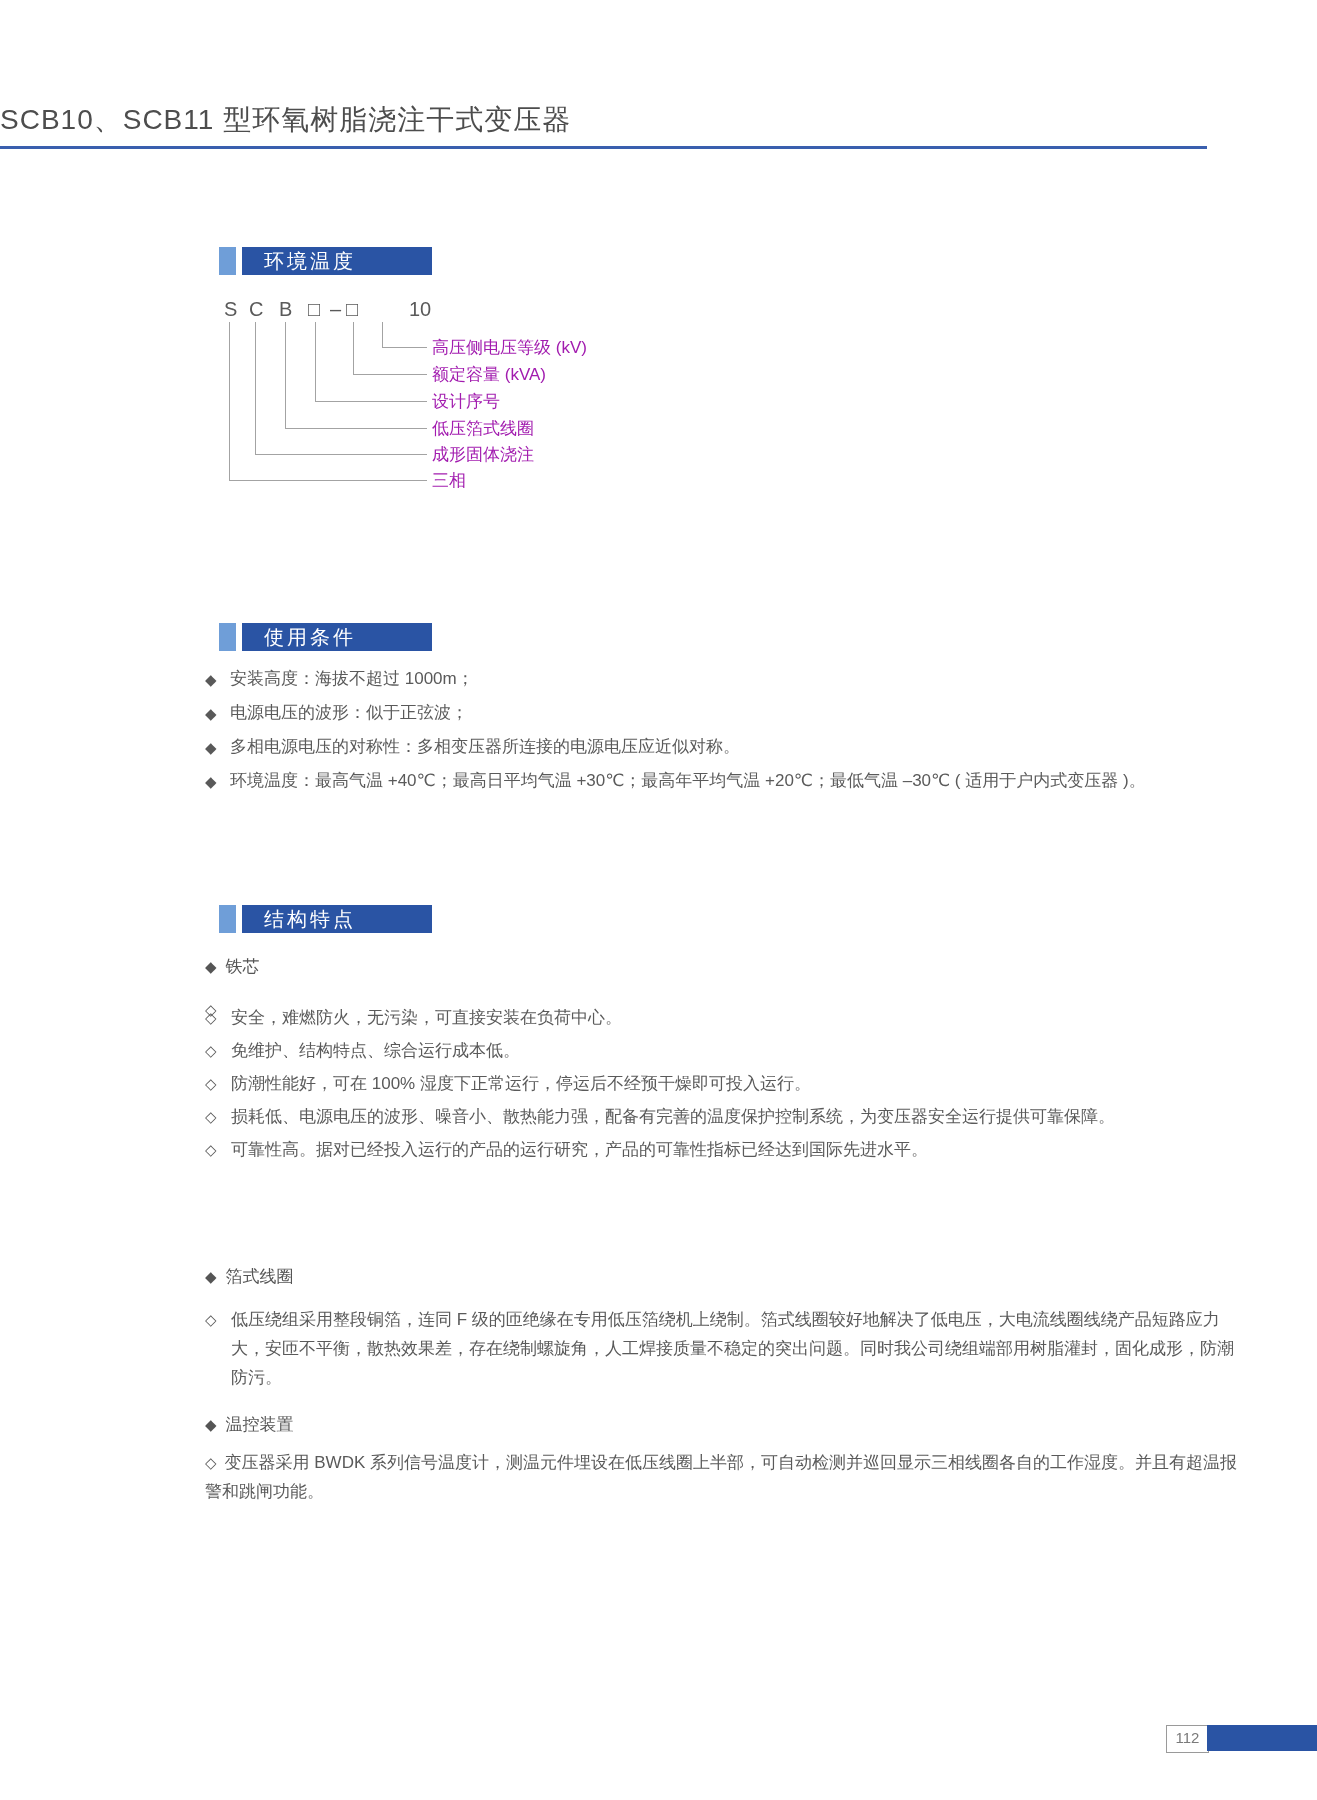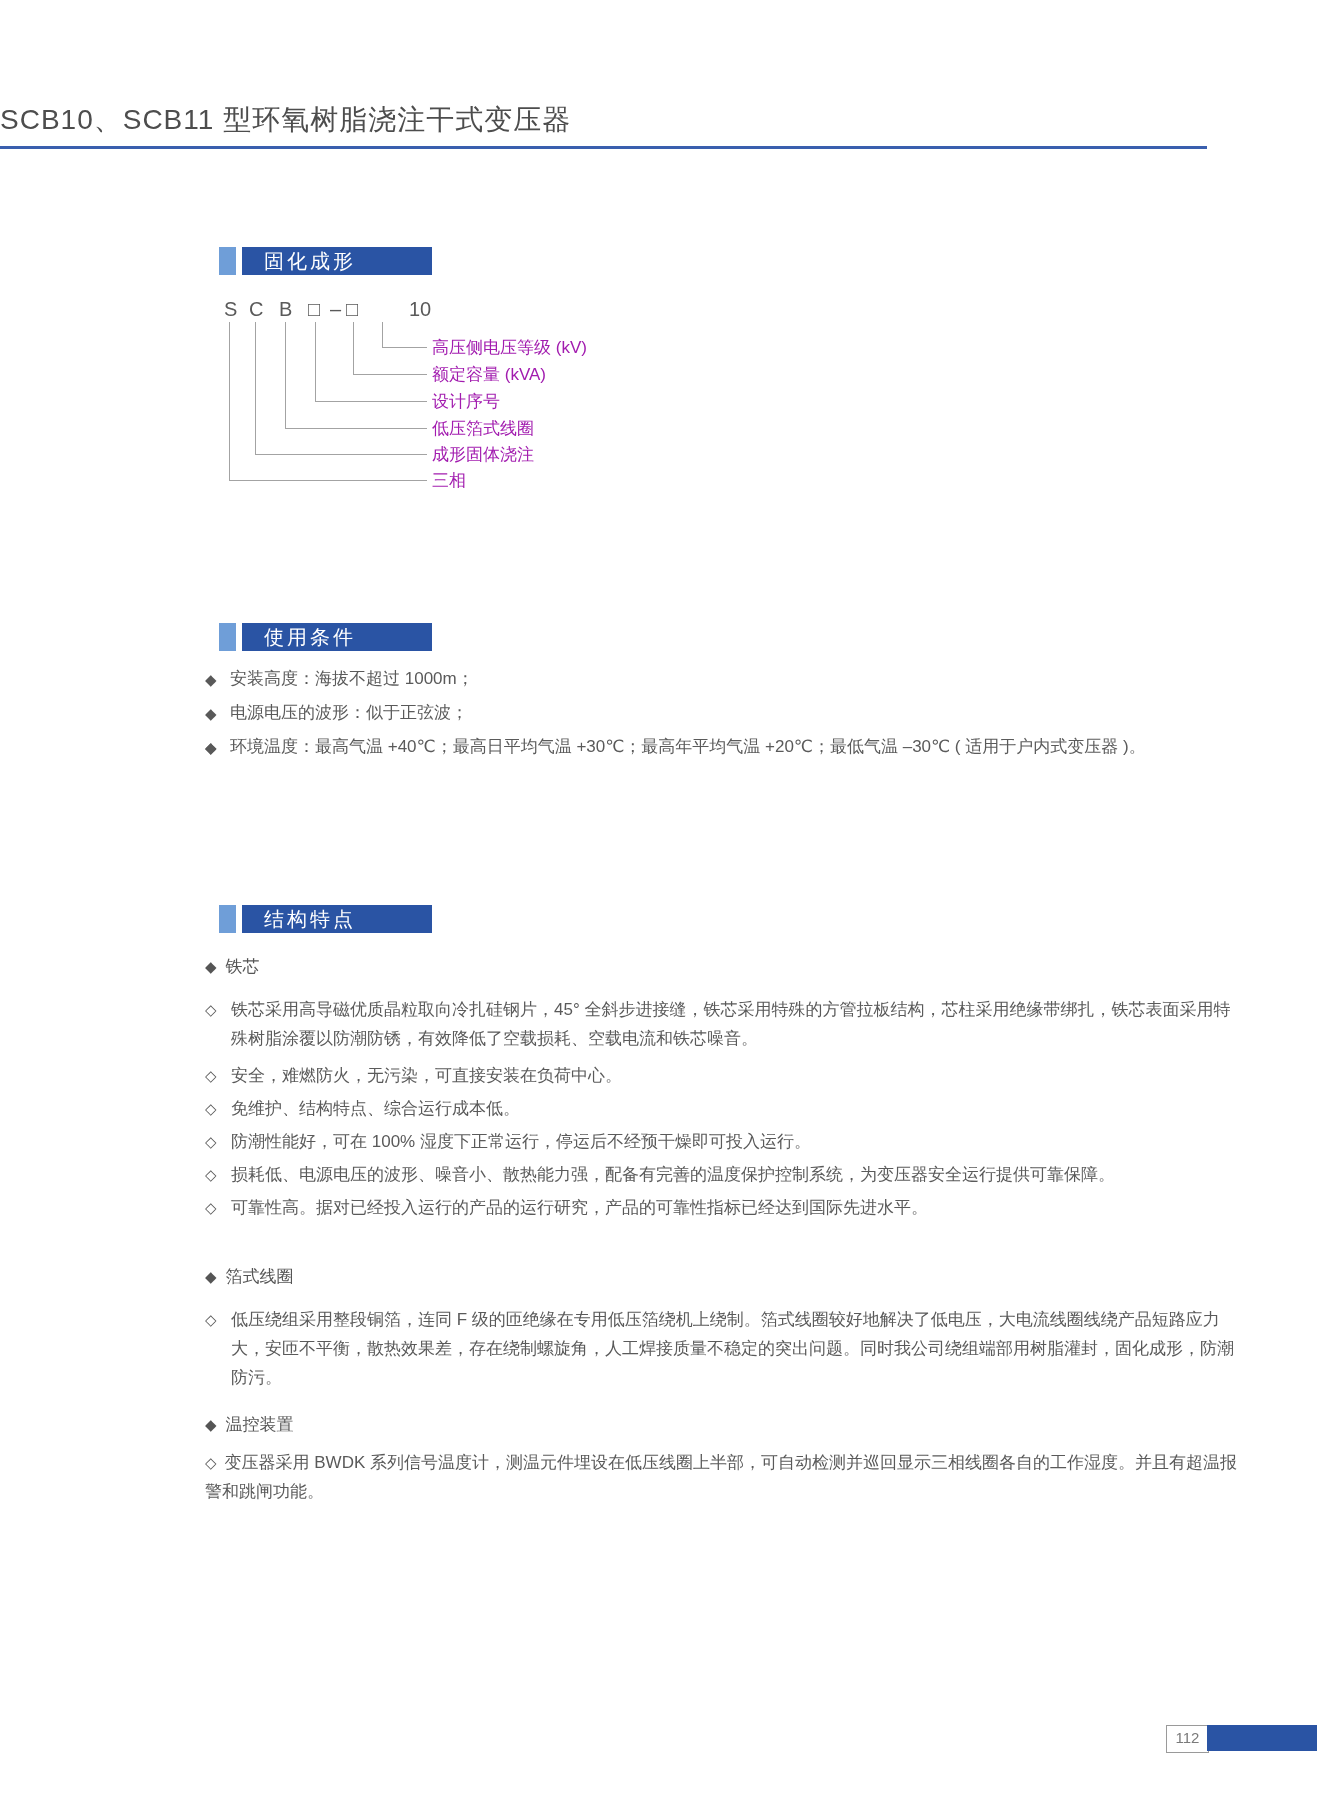--- a/index.html
+++ b/index.html
@@ -41,21 +41,21 @@
   .footer-bar{position:absolute;left:1207px;top:1725px;width:110px;height:26px;background:#2a54a4;}
 </style>
 </head>
 <body>
 
 <div class="doc-title">SCB10、SCB11 型环氧树脂浇注干式变压器</div>
 <div class="title-rule"></div>
 
 <div class="sec" style="top:247px;">
   <span class="sq"></span>
-  <span class="bar">固化成形</span>
+  <span class="bar">环境温度</span>
 </div>
 
 <div class="diagram">
   <span class="code" style="left:0px;">S</span>
   <span class="code" style="left:25px;">C</span>
   <span class="code" style="left:55px;">B</span>
   <span class="code" style="left:84px;">□</span>
   <span class="code" style="left:106px;">–</span>
   <span class="code" style="left:122px;">□</span>
   <span class="code" style="left:149px;margin-left:36px;">10</span>
@@ -91,39 +91,39 @@
   <div class="uitem">
     <span class="bf">◆</span>
     <span>安装高度：海拔不超过 1000m；</span>
   </div>
   <div class="uitem">
     <span class="bf">◆</span>
     <span>电源电压的波形：似于正弦波；</span>
   </div>
   <div class="uitem">
     <span class="bf">◆</span>
+    <span>多相电源电压的对称性：多相变压器所连接的电源电压应近似对称。</span>
   </div>
   <div class="uitem">
     <span class="bf">◆</span>
     <span>环境温度：最高气温 +40℃；最高日平均气温 +30℃；最高年平均气温 +20℃；最低气温 –30℃ ( 适用于户内式变压器 )。</span>
   </div>
 </div>
 
 <div class="sec" style="top:905px;">
   <span class="sq"></span>
   <span class="bar">结构特点</span>
 </div>
 
 <div class="sub-title" style="top:955px;">
   <span class="bf">◆</span><span>铁芯</span>
 </div>
 <div class="slist" style="top:995px;">
   <div class="sitem" style="margin-bottom:8px;">
     <span class="bh">◇</span>
-    <span>铁芯采用高导磁优质晶粒取向冷扎硅钢片，45° 全斜步进接缝，铁芯采用特殊的方管拉板结构，芯柱采用绝缘带绑扎，铁芯表面采用特殊树脂涂覆以防潮防锈，有效降低了空载损耗、空载电流和铁芯噪音。</span>
   </div>
   <div class="sitem">
     <span class="bh">◇</span>
     <span>安全，难燃防火，无污染，可直接安装在负荷中心。</span>
   </div>
   <div class="sitem">
     <span class="bh">◇</span>
     <span>免维护、结构特点、综合运行成本低。</span>
   </div>
   <div class="sitem">

